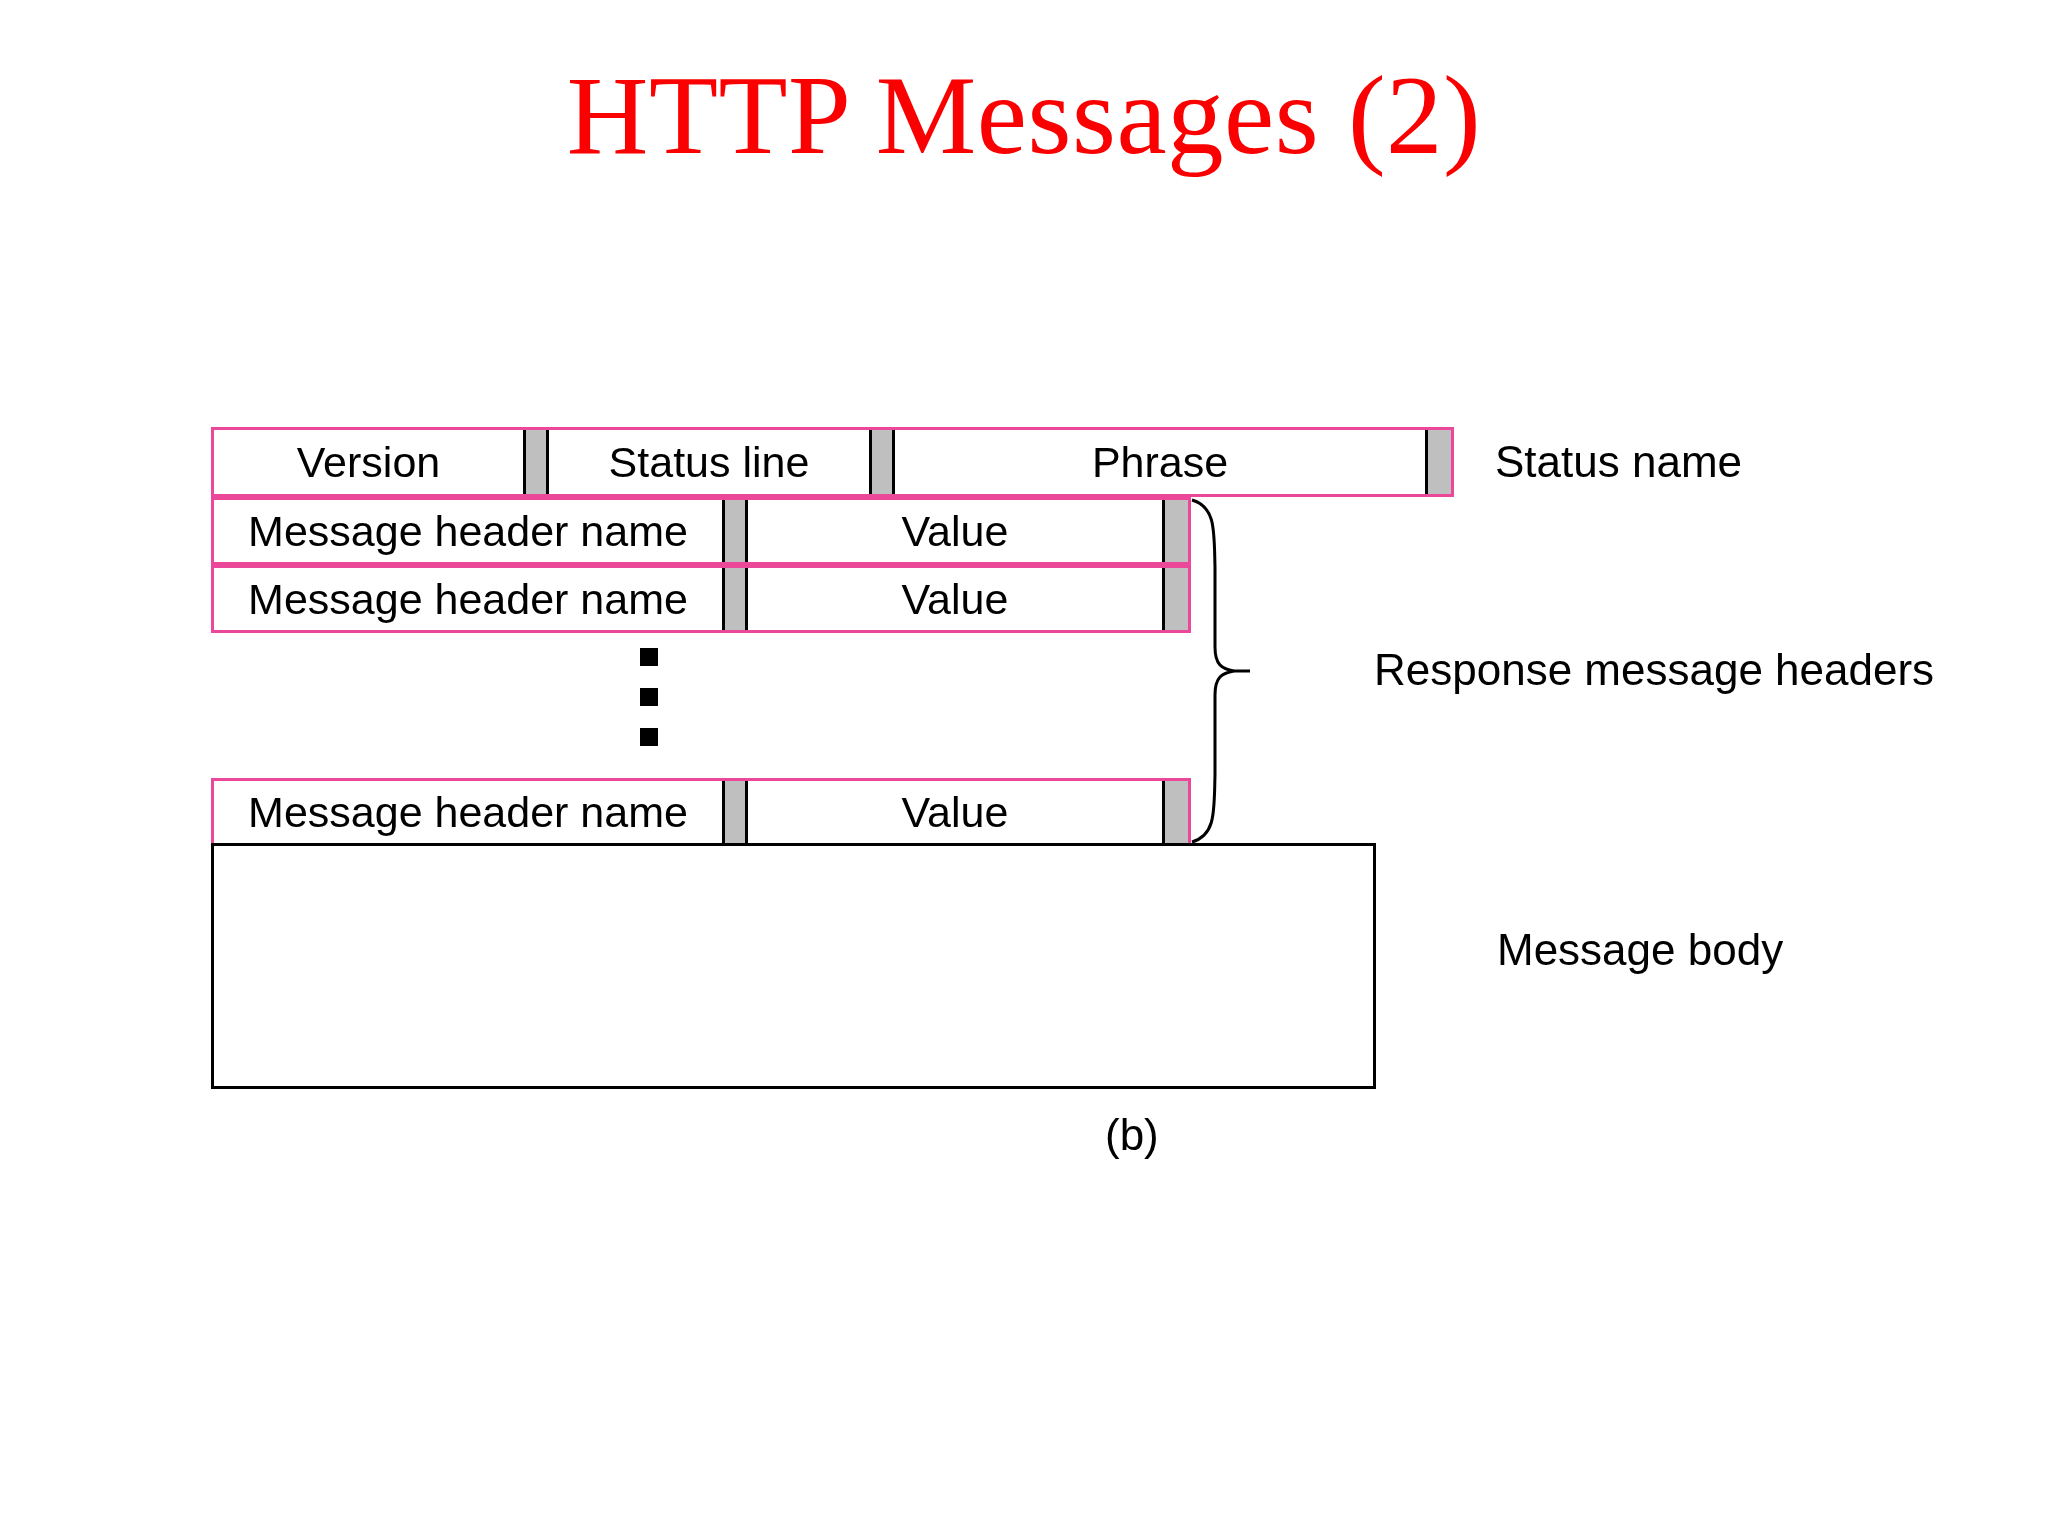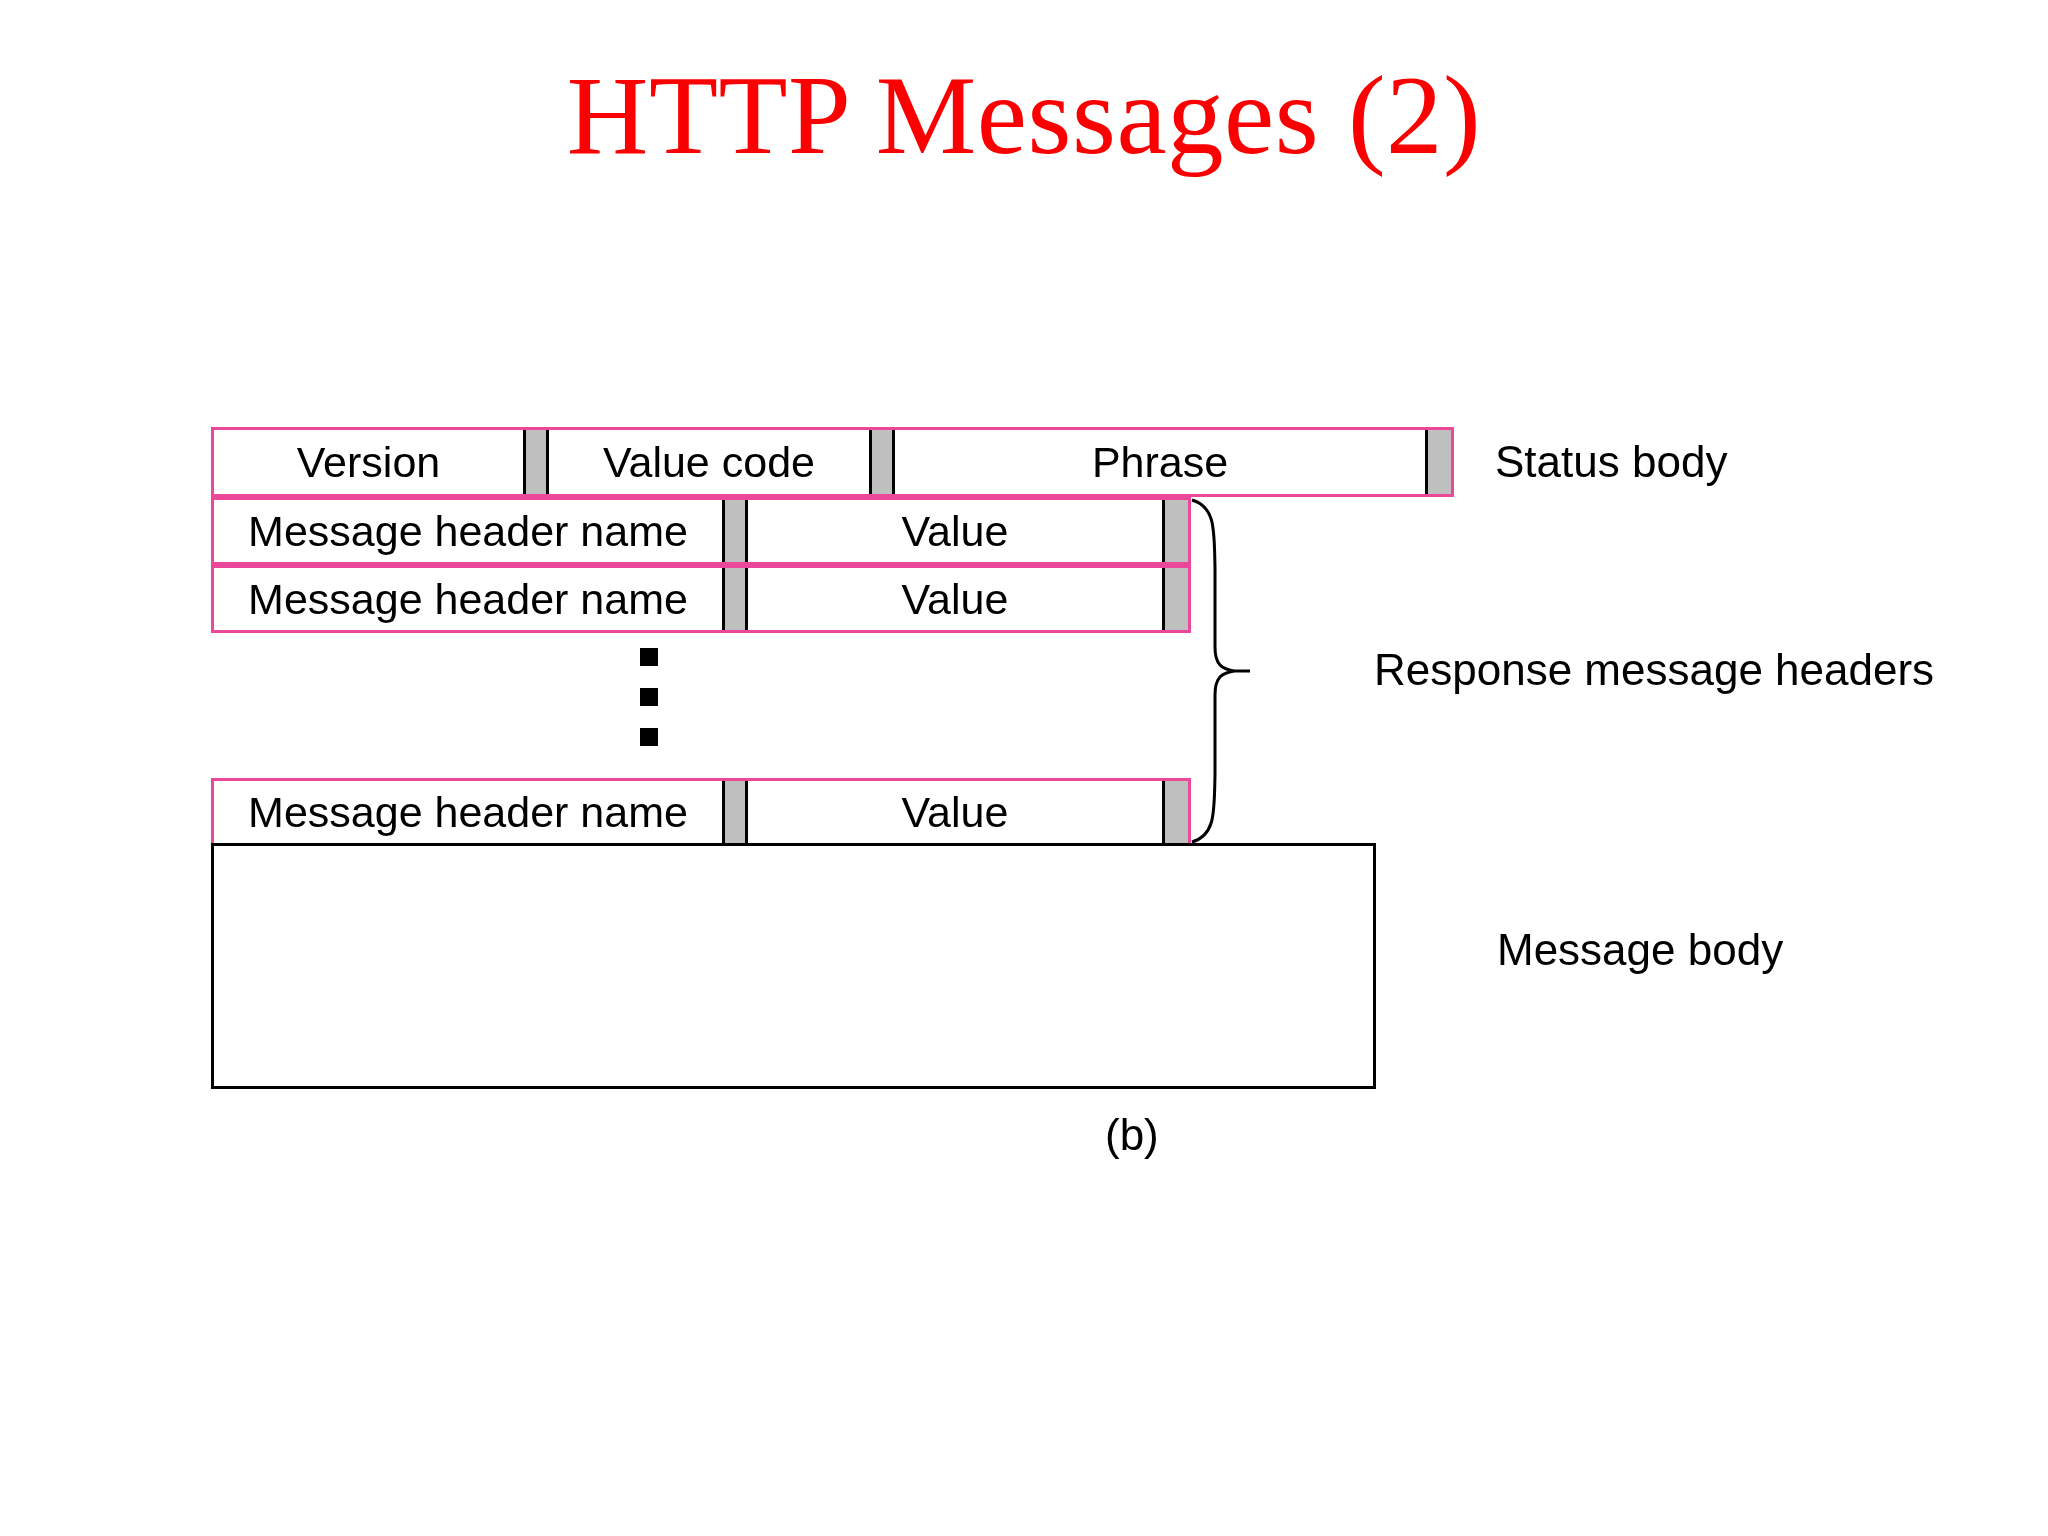--- a/index.html
+++ b/index.html
@@ -185,21 +185,21 @@
 
 <div id="slide">
 
   <div id="slide-title">HTTP Messages (2)</div>
 
   <div id="diagram">
 
     <div class="row" id="status-line-row">
       <div class="cell c-version">Version</div>
       <div class="sep s1"></div>
-      <div class="cell c-code">Value code</div>
+      <div class="cell c-code">Status line</div>
       <div class="sep s2"></div>
       <div class="cell c-phrase">Phrase</div>
       <div class="sep s3 tail"></div>
     </div>
 
     <div class="row header-row" id="header-row-1">
       <div class="cell c-name left">Message header name</div>
       <div class="sep s1"></div>
       <div class="cell c-value">Value</div>
       <div class="sep s2 tail"></div>
@@ -231,21 +231,21 @@
       <path d="M 4 3
                C 28 10, 26 34, 27 70
                L 27 150
                C 27 168, 34 172, 46 174
                C 34 176, 27 180, 27 198
                L 27 278
                C 26 314, 28 338, 4 345" fill="none" stroke="#000000" stroke-width="3"></path>
       <path d="M 46 174 L 62 174" fill="none" stroke="#000000" stroke-width="3"></path>
     </svg>
 
-    <div class="side-label" id="label-status-line">Status body</div>
+    <div class="side-label" id="label-status-line">Status name</div>
 
     <div class="side-label" id="label-response-headers">Response message headers</div>
 
     <div class="side-label" id="label-message-body">Message body</div>
 
     <div id="figure-letter">(b)</div>
 
   </div>
 
 

